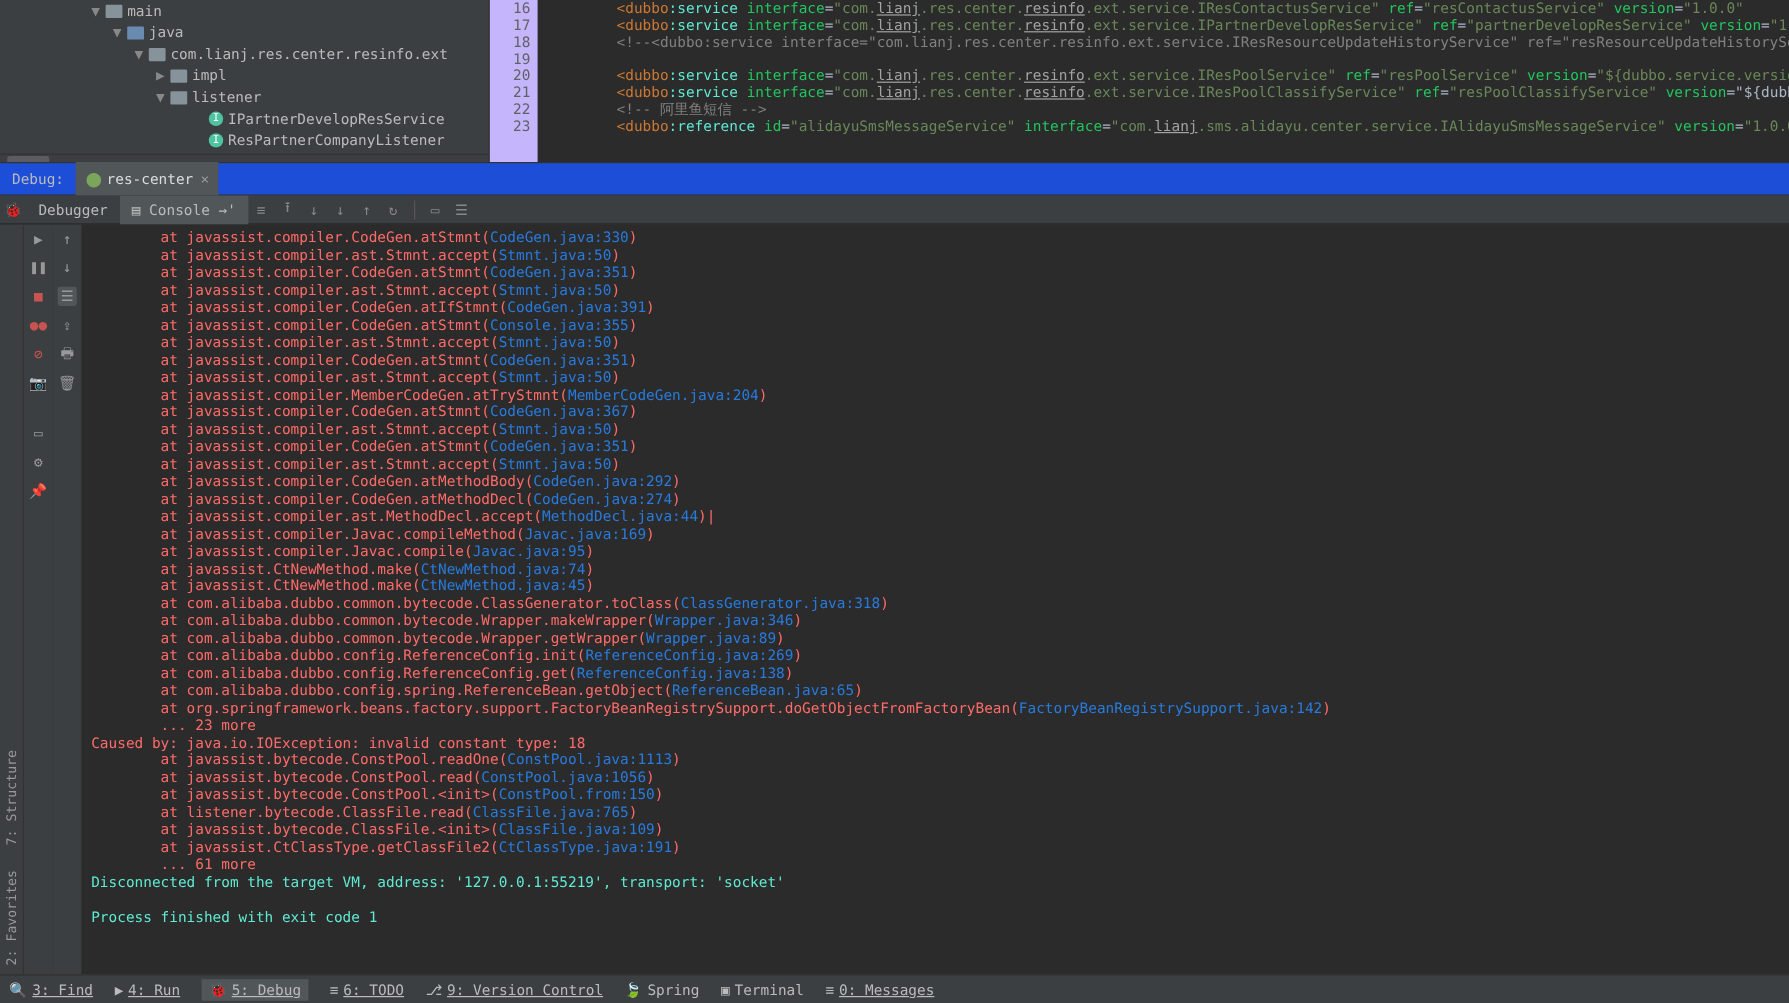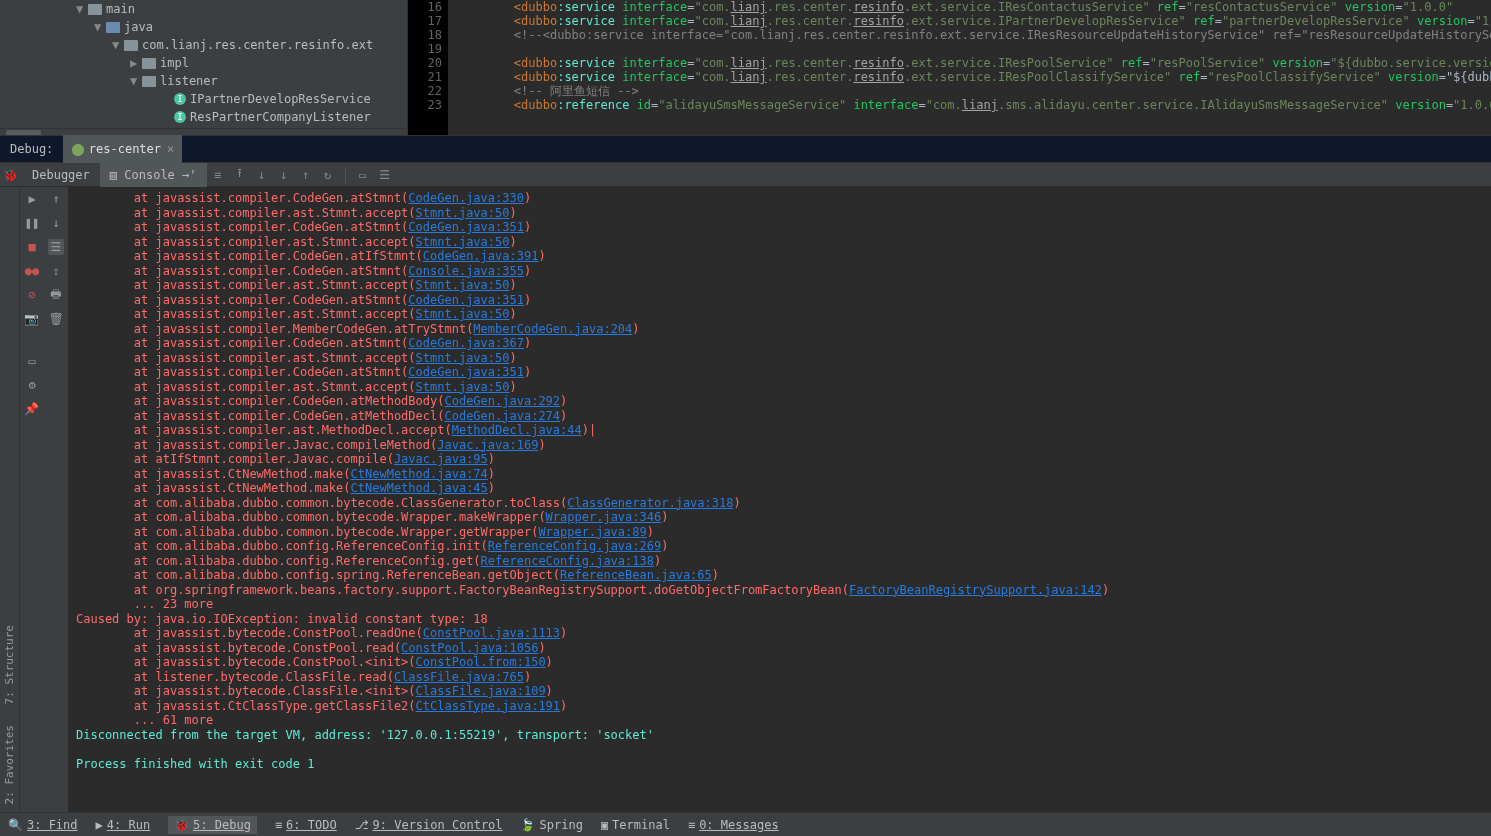--- a/index.html
+++ b/index.html
@@ -3,34 +3,34 @@
 <meta charset="utf-8">
 <style>
 *{margin:0;padding:0;box-sizing:border-box;font-family:"Menlo","Consolas",monospace;font-size:12px}
 body{background:#2b2b2b;color:#a9b7c6;width:1491px;height:836px;overflow:hidden;display:flex;flex-direction:column}
 .top{display:flex;height:135px;background:#3c3f41}
 .tree{width:408px;background:#3c3f41;overflow:hidden;border-right:1px solid #323232}
 .tree-row{display:flex;align-items:center;height:18px;color:#bbb;white-space:nowrap}
 .tree-row .arrow{width:10px;display:inline-block;color:#888;margin-right:2px}
 .tree-row .itf{width:12px;height:12px;border-radius:50%;background:#4dc3a0;color:#fff;display:inline-flex;align-items:center;justify-content:center;font-size:9px;margin-right:4px}
 .editor{flex:1;background:#2b2b2b;display:flex;position:relative;overflow:hidden}
-.gutter{width:40px;background:#000000;color:#606366;text-align:right;padding:0 6px 0 0;line-height:14px}
+.gutter{width:40px;background:#c4b5fd;color:#606366;text-align:right;padding:0 6px 0 0;line-height:14px}
 .code{flex:1;overflow:hidden;white-space:pre;line-height:14px;padding-left:8px}
 .kw{color:#cc7832}.tag{color:#5eead4}.attr{color:#22c55e}.str{color:#6a8759}.cmt{color:#808080}.lnk{color:#a3a3a3;text-decoration:underline}
-.debug-tabs{height:28px;background:#0f172a;display:flex;align-items:center;border-top:1px solid #323232;border-bottom:1px solid #323232}
+.debug-tabs{height:28px;background:#1d4ed8;display:flex;align-items:center;border-top:1px solid #323232;border-bottom:1px solid #323232}
 .debug-label{padding:0 10px;color:#bbb}
 .debug-tab{display:flex;align-items:center;padding:0 8px;height:28px;background:#515658;color:#ddd}
 .debug-tab .x{margin-left:6px;color:#999}
 .tool-row{height:24px;background:#3c3f41;display:flex;align-items:center;border-bottom:1px solid #2b2b2b}
 .vtb{width:24px;background:#3c3f41;display:flex;flex-direction:column;align-items:center;padding-top:4px;gap:8px}
 .vtb .ic{width:16px;height:16px;color:#999;display:flex;align-items:center;justify-content:center;cursor:pointer}
 .console-area{flex:1;display:flex;background:#2b2b2b;overflow:hidden}
 .console{flex:1;overflow:auto;padding:4px 8px;line-height:14.5px;white-space:pre}
 .err{color:#ff6b68}
-.link{color:#287bde;text-decoration:underline}
+.link{color:#287bde;}
 .more{color:#ff6b68}
 .plain{color:#5eead4}
 .bottom-bar{height:24px;background:#3c3f41;display:flex;align-items:center;padding:0 8px;gap:18px;border-top:1px solid #323232}
 .bottom-bar .bi{color:#bbb;display:flex;align-items:center;gap:4px}
 .bottom-bar .bi.active{background:#515658;padding:2px 6px}
 .side-strip{width:20px;background:#3c3f41;border-right:1px solid #323232;display:flex;flex-direction:column;align-items:center;justify-content:flex-end;padding-bottom:8px;gap:20px}
 .side-strip .vtxt{writing-mode:vertical-rl;transform:rotate(180deg);color:#999;font-size:11px}
 .btn-tab{padding:0 10px;color:#bbb;height:24px;display:flex;align-items:center}
 .btn-tab.sel{background:#515658}
 .tbic{width:22px;height:22px;display:flex;align-items:center;justify-content:center;color:#888}
@@ -154,21 +154,21 @@
 <span class="err">        at javassist.compiler.ast.Stmnt.accept(</span><span class="link">Stmnt.java:50</span><span class="err">)</span>
 <span class="err">        at javassist.compiler.MemberCodeGen.atTryStmnt(</span><span class="link">MemberCodeGen.java:204</span><span class="err">)</span>
 <span class="err">        at javassist.compiler.CodeGen.atStmnt(</span><span class="link">CodeGen.java:367</span><span class="err">)</span>
 <span class="err">        at javassist.compiler.ast.Stmnt.accept(</span><span class="link">Stmnt.java:50</span><span class="err">)</span>
 <span class="err">        at javassist.compiler.CodeGen.atStmnt(</span><span class="link">CodeGen.java:351</span><span class="err">)</span>
 <span class="err">        at javassist.compiler.ast.Stmnt.accept(</span><span class="link">Stmnt.java:50</span><span class="err">)</span>
 <span class="err">        at javassist.compiler.CodeGen.atMethodBody(</span><span class="link">CodeGen.java:292</span><span class="err">)</span>
 <span class="err">        at javassist.compiler.CodeGen.atMethodDecl(</span><span class="link">CodeGen.java:274</span><span class="err">)</span>
 <span class="err">        at javassist.compiler.ast.MethodDecl.accept(</span><span class="link">MethodDecl.java:44</span><span class="err">)|</span>
 <span class="err">        at javassist.compiler.Javac.compileMethod(</span><span class="link">Javac.java:169</span><span class="err">)</span>
-<span class="err">        at atIfStmnt.compiler.Javac.compile(</span><span class="link">Javac.java:95</span><span class="err">)</span>
+<span class="err">        at javassist.compiler.Javac.compile(</span><span class="link">Javac.java:95</span><span class="err">)</span>
 <span class="err">        at javassist.CtNewMethod.make(</span><span class="link">CtNewMethod.java:74</span><span class="err">)</span>
 <span class="err">        at javassist.CtNewMethod.make(</span><span class="link">CtNewMethod.java:45</span><span class="err">)</span>
 <span class="err">        at com.alibaba.dubbo.common.bytecode.ClassGenerator.toClass(</span><span class="link">ClassGenerator.java:318</span><span class="err">)</span>
 <span class="err">        at com.alibaba.dubbo.common.bytecode.Wrapper.makeWrapper(</span><span class="link">Wrapper.java:346</span><span class="err">)</span>
 <span class="err">        at com.alibaba.dubbo.common.bytecode.Wrapper.getWrapper(</span><span class="link">Wrapper.java:89</span><span class="err">)</span>
 <span class="err">        at com.alibaba.dubbo.config.ReferenceConfig.init(</span><span class="link">ReferenceConfig.java:269</span><span class="err">)</span>
 <span class="err">        at com.alibaba.dubbo.config.ReferenceConfig.get(</span><span class="link">ReferenceConfig.java:138</span><span class="err">)</span>
 <span class="err">        at com.alibaba.dubbo.config.spring.ReferenceBean.getObject(</span><span class="link">ReferenceBean.java:65</span><span class="err">)</span>
 <span class="err">        at org.springframework.beans.factory.support.FactoryBeanRegistrySupport.doGetObjectFromFactoryBean(</span><span class="link">FactoryBeanRegistrySupport.java:142</span><span class="err">)</span>
 <span class="more">        ... 23 more</span>

